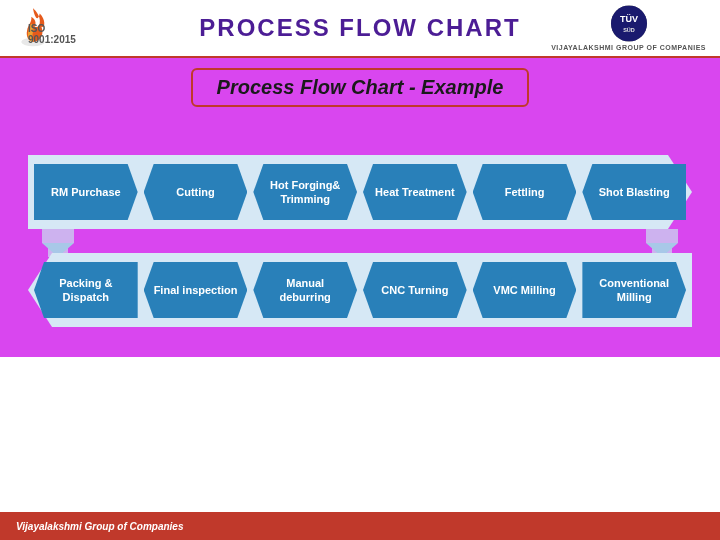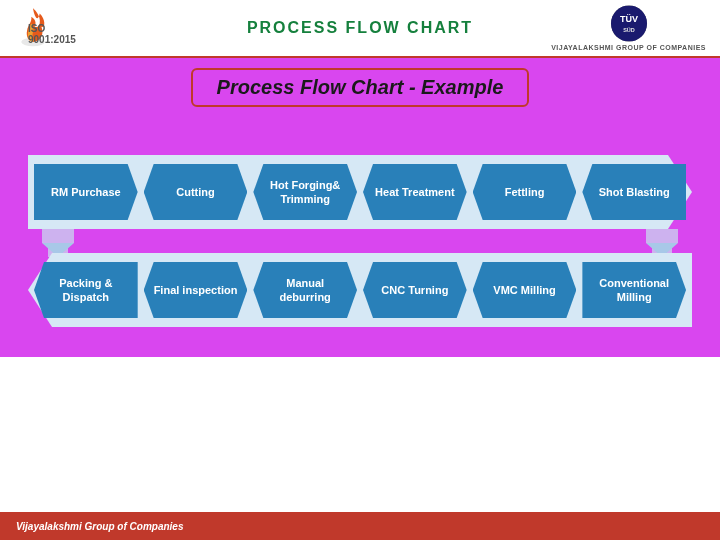--- a/index.html
+++ b/index.html
@@ -35,23 +35,23 @@
     }
     .iso-text {
       position: absolute;
       left: 14px;
       bottom: 6px;
       font-size: 10px;
       color: #555;
       font-weight: bold;
     }
     .header-title {
-      font-size: 16px;
-      font-weight: bold;
-      color: #15803d;
+      font-size: 24px;
+      font-weight: bold;
+      color: #4c1d95;
       letter-spacing: 2px;
       text-transform: uppercase;
     }
     .header-logo-right {
       position: absolute;
       right: 14px;
       top: 50%;
       transform: translateY(-50%);
       display: flex;
       flex-direction: column;

